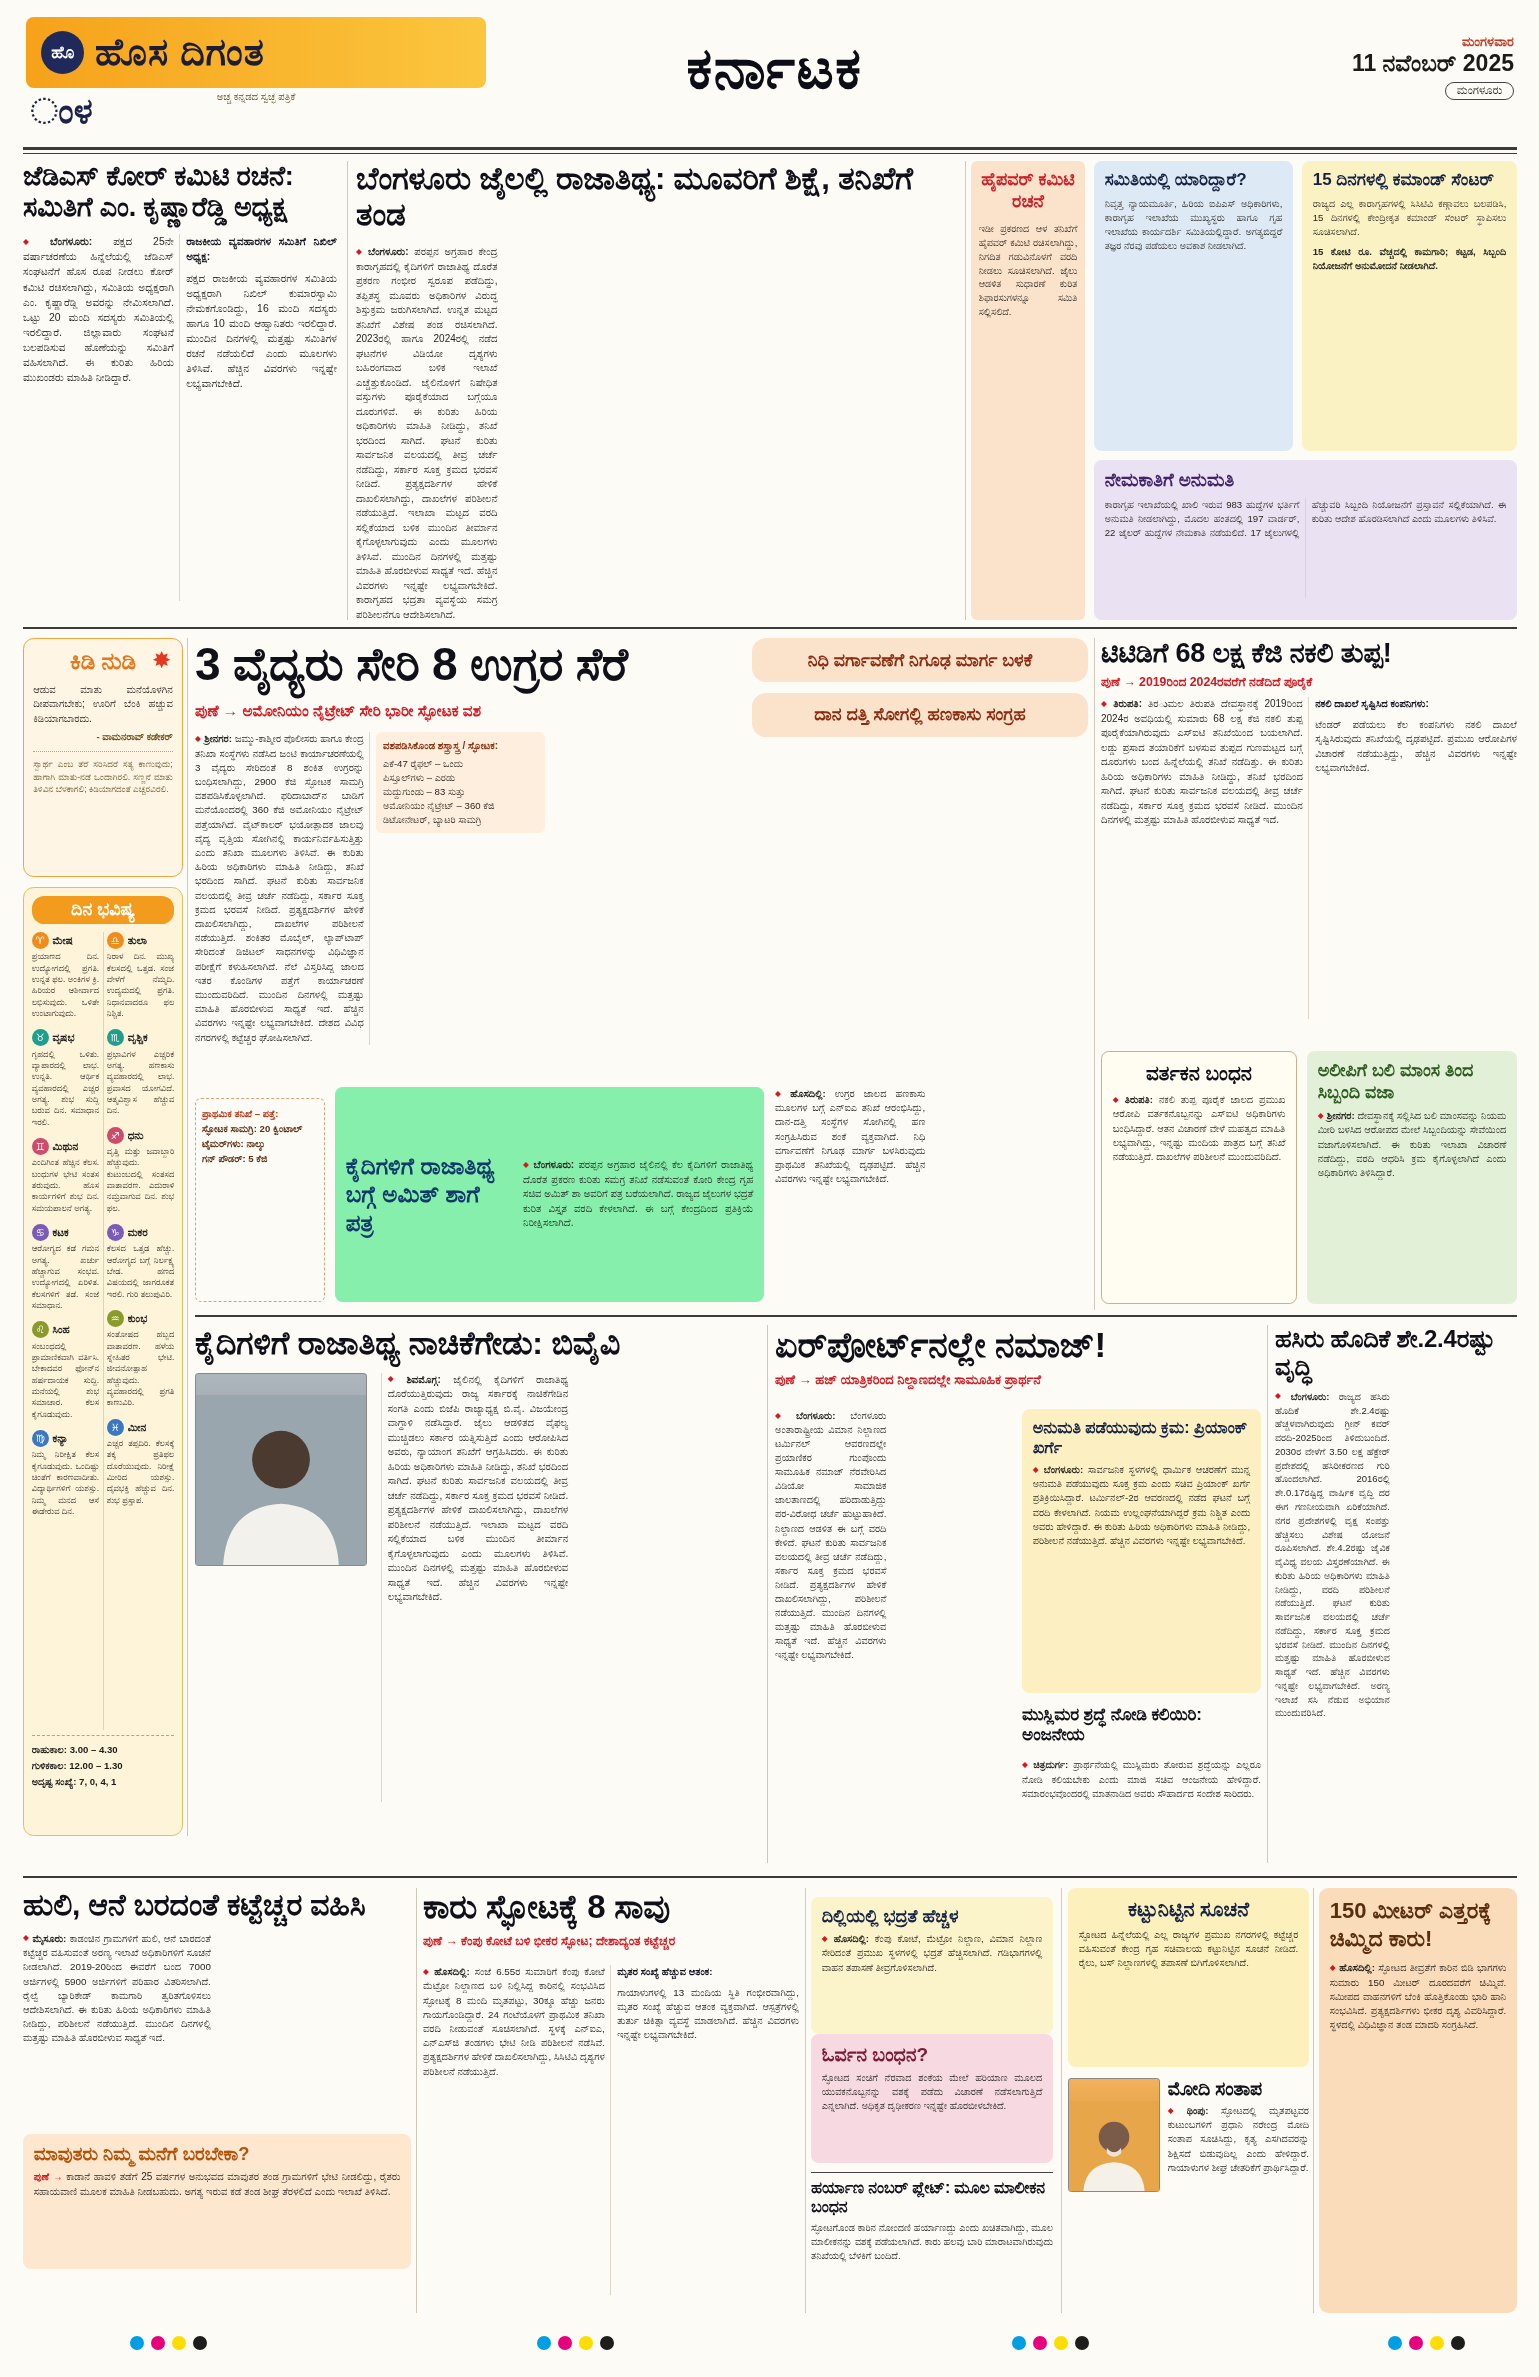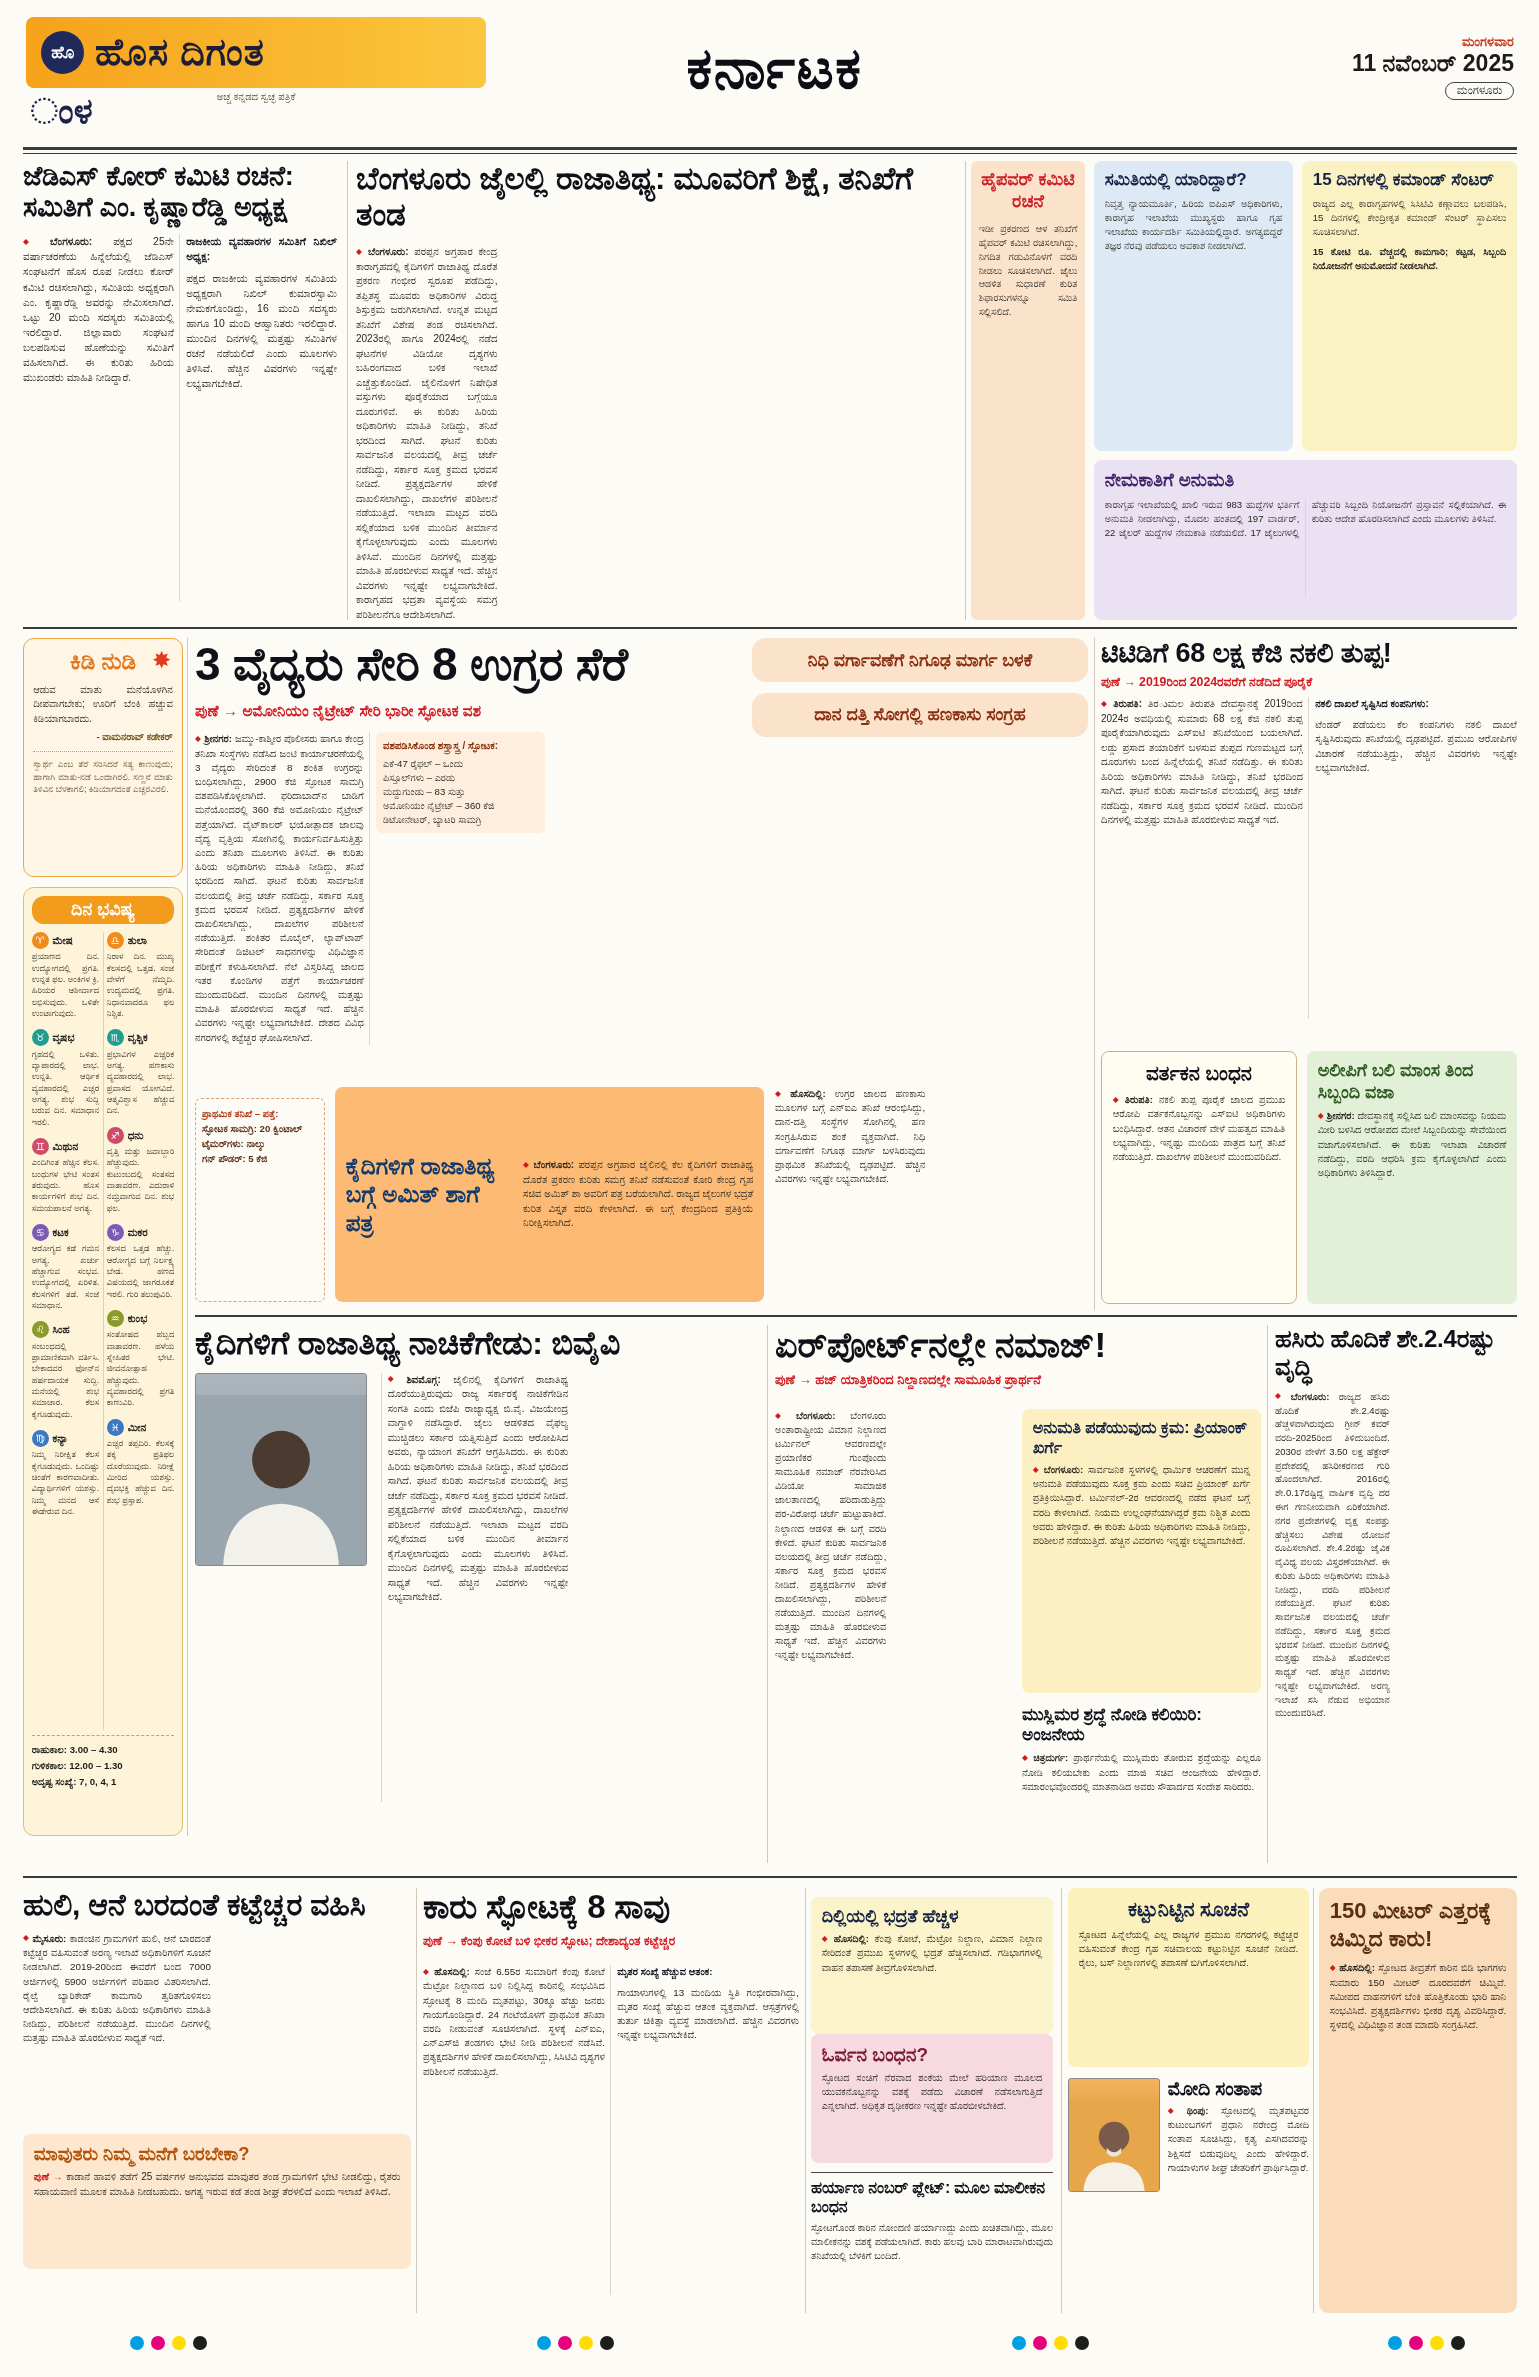--- a/index.html
+++ b/index.html
@@ -242,21 +242,21 @@
 
     <div class="abs stats" style="left:0;top:460px;width:130px;height:204px">
       <div style="color:#b03010">ಪ್ರಾಥಮಿಕ ತನಿಖೆ – ಪತ್ತೆ:</div>
       <div>
 
       <div><span>ಸ್ಫೋಟಕ ಸಾಮಗ್ರಿ: 20 ಕ್ವಿಂಟಾಲ್</span></div>
           <div><span>ಟೈಮರ್‌ಗಳು: ನಾಲ್ಕು</span></div>
           <div><span>ಗನ್ ಪೌಡರ್: 5 ಕೆಜಿ</span></div>
         </div>
     </div>
-    <div class="abs box" style="left:140px;top:449px;width:429px;height:215px;background:#fdba74;display:flex;gap:10.7px;align-items:center">
+    <div class="abs box" style="left:140px;top:449px;width:429px;height:215px;background:#86efac;display:flex;gap:10.7px;align-items:center">
       <div class="box-title" style="font-size:23px;width:42%;color:#113a6b">ಕೈದಿಗಳಿಗೆ ರಾಜಾತಿಥ್ಯ ಬಗ್ಗೆ ಅಮಿತ್ ಶಾಗೆ ಪತ್ರ</div>
       <div class="body-txt" style="font-size:10px;width:58%">
         <span class="bullet">◆</span><span class="dl">ಬೆಂಗಳೂರು:</span>
         <span>ಪರಪ್ಪನ ಅಗ್ರಹಾರ ಜೈಲಿನಲ್ಲಿ ಕೆಲ ಕೈದಿಗಳಿಗೆ ರಾಜಾತಿಥ್ಯ ದೊರೆತ ಪ್ರಕರಣ ಕುರಿತು ಸಮಗ್ರ ತನಿಖೆ ನಡೆಸುವಂತೆ ಕೋರಿ ಕೇಂದ್ರ ಗೃಹ ಸಚಿವ ಅಮಿತ್ ಶಾ ಅವರಿಗೆ ಪತ್ರ ಬರೆಯಲಾಗಿದೆ. ರಾಜ್ಯದ ಜೈಲುಗಳ ಭದ್ರತೆ ಕುರಿತ ವಿಸ್ತೃತ ವರದಿ ಕೇಳಲಾಗಿದೆ. ಈ ಬಗ್ಗೆ ಕೇಂದ್ರದಿಂದ ಪ್ರತಿಕ್ರಿಯೆ ನಿರೀಕ್ಷಿಸಲಾಗಿದೆ.</span>
       </div>
     </div>
     <div class="abs body-txt c2" style="left:580px;top:449px;width:313px;height:215px;font-size:9.8px">
       <p><span class="bullet">◆</span><span class="dl">ಹೊಸದಿಲ್ಲಿ:</span>
          <span>ಉಗ್ರರ ಜಾಲದ ಹಣಕಾಸು ಮೂಲಗಳ ಬಗ್ಗೆ ಎನ್‌ಐಎ ತನಿಖೆ ಆರಂಭಿಸಿದ್ದು, ದಾನ-ದತ್ತಿ ಸಂಸ್ಥೆಗಳ ಸೋಗಿನಲ್ಲಿ ಹಣ ಸಂಗ್ರಹಿಸಿರುವ ಶಂಕೆ ವ್ಯಕ್ತವಾಗಿದೆ. ನಿಧಿ ವರ್ಗಾವಣೆಗೆ ನಿಗೂಢ ಮಾರ್ಗ ಬಳಸಿರುವುದು ಪ್ರಾಥಮಿಕ ತನಿಖೆಯಲ್ಲಿ ದೃಢಪಟ್ಟಿದೆ. ಹೆಚ್ಚಿನ ವಿವರಗಳು ಇನ್ನಷ್ಟೇ ಲಭ್ಯವಾಗಬೇಕಿದೆ.</span></p>
     </div>
@@ -319,21 +319,21 @@
     </div>
     <aside class="abs box" style="left:247px;top:84px;width:239px;height:284px;background:#fcf0c2">
       <div class="box-title" style="font-size:16px">ಅನುಮತಿ ಪಡೆಯುವುದು ಕ್ರಮ: ಪ್ರಿಯಾಂಕ್ ಖರ್ಗೆ</div>
       <div class="body-txt" style="font-size:9.7px;margin-top:6.1px">
         <span class="bullet">◆</span><span class="dl">ಬೆಂಗಳೂರು:</span>
         <span>ಸಾರ್ವಜನಿಕ ಸ್ಥಳಗಳಲ್ಲಿ ಧಾರ್ಮಿಕ ಆಚರಣೆಗೆ ಮುನ್ನ ಅನುಮತಿ ಪಡೆಯುವುದು ಸೂಕ್ತ ಕ್ರಮ ಎಂದು ಸಚಿವ ಪ್ರಿಯಾಂಕ್ ಖರ್ಗೆ ಪ್ರತಿಕ್ರಿಯಿಸಿದ್ದಾರೆ. ಟರ್ಮಿನಲ್-2ರ ಆವರಣದಲ್ಲಿ ನಡೆದ ಘಟನೆ ಬಗ್ಗೆ ವರದಿ ಕೇಳಲಾಗಿದೆ. ನಿಯಮ ಉಲ್ಲಂಘನೆಯಾಗಿದ್ದರೆ ಕ್ರಮ ನಿಶ್ಚಿತ ಎಂದು ಅವರು ಹೇಳಿದ್ದಾರೆ. ಈ ಕುರಿತು ಹಿರಿಯ ಅಧಿಕಾರಿಗಳು ಮಾಹಿತಿ ನೀಡಿದ್ದು, ಪರಿಶೀಲನೆ ನಡೆಯುತ್ತಿದೆ. ಹೆಚ್ಚಿನ ವಿವರಗಳು ಇನ್ನಷ್ಟೇ ಲಭ್ಯವಾಗಬೇಕಿದೆ.</span>
       </div>
     </aside>
     <aside class="abs" style="left:247px;top:380px;width:239px;height:150px">
       <div class="hl" style="font-size:17px">ಮುಸ್ಲಿಮರ ಶ್ರದ್ಧೆ ನೋಡಿ ಕಲಿಯಿರಿ: ಅಂಜನೇಯ</div>
-      <div class="body-txt" style="font-size:9.7px;margin-top:7px">
+      <div class="body-txt" style="font-size:9.7px;margin-top:14px">
         <span class="bullet">◆</span><span class="dl">ಚಿತ್ರದುರ್ಗ:</span>
         <span>ಪ್ರಾರ್ಥನೆಯಲ್ಲಿ ಮುಸ್ಲಿಮರು ತೋರುವ ಶ್ರದ್ಧೆಯನ್ನು ಎಲ್ಲರೂ ನೋಡಿ ಕಲಿಯಬೇಕು ಎಂದು ಮಾಜಿ ಸಚಿವ ಆಂಜನೇಯ ಹೇಳಿದ್ದಾರೆ. ಸಮಾರಂಭವೊಂದರಲ್ಲಿ ಮಾತನಾಡಿದ ಅವರು ಸೌಹಾರ್ದದ ಸಂದೇಶ ಸಾರಿದರು.</span>
       </div>
     </aside>
   </section>
 
   <div class="rule-v" style="left:1267px;top:1325px;height:538px"></div>
 
   <section class="abs" style="left:1275px;top:1325px;width:242px;height:538px">
     <h2 class="hl" style="font-size:24px">ಹಸಿರು ಹೊದಿಕೆ ಶೇ.2.4ರಷ್ಟು ವೃದ್ಧಿ</h2>

